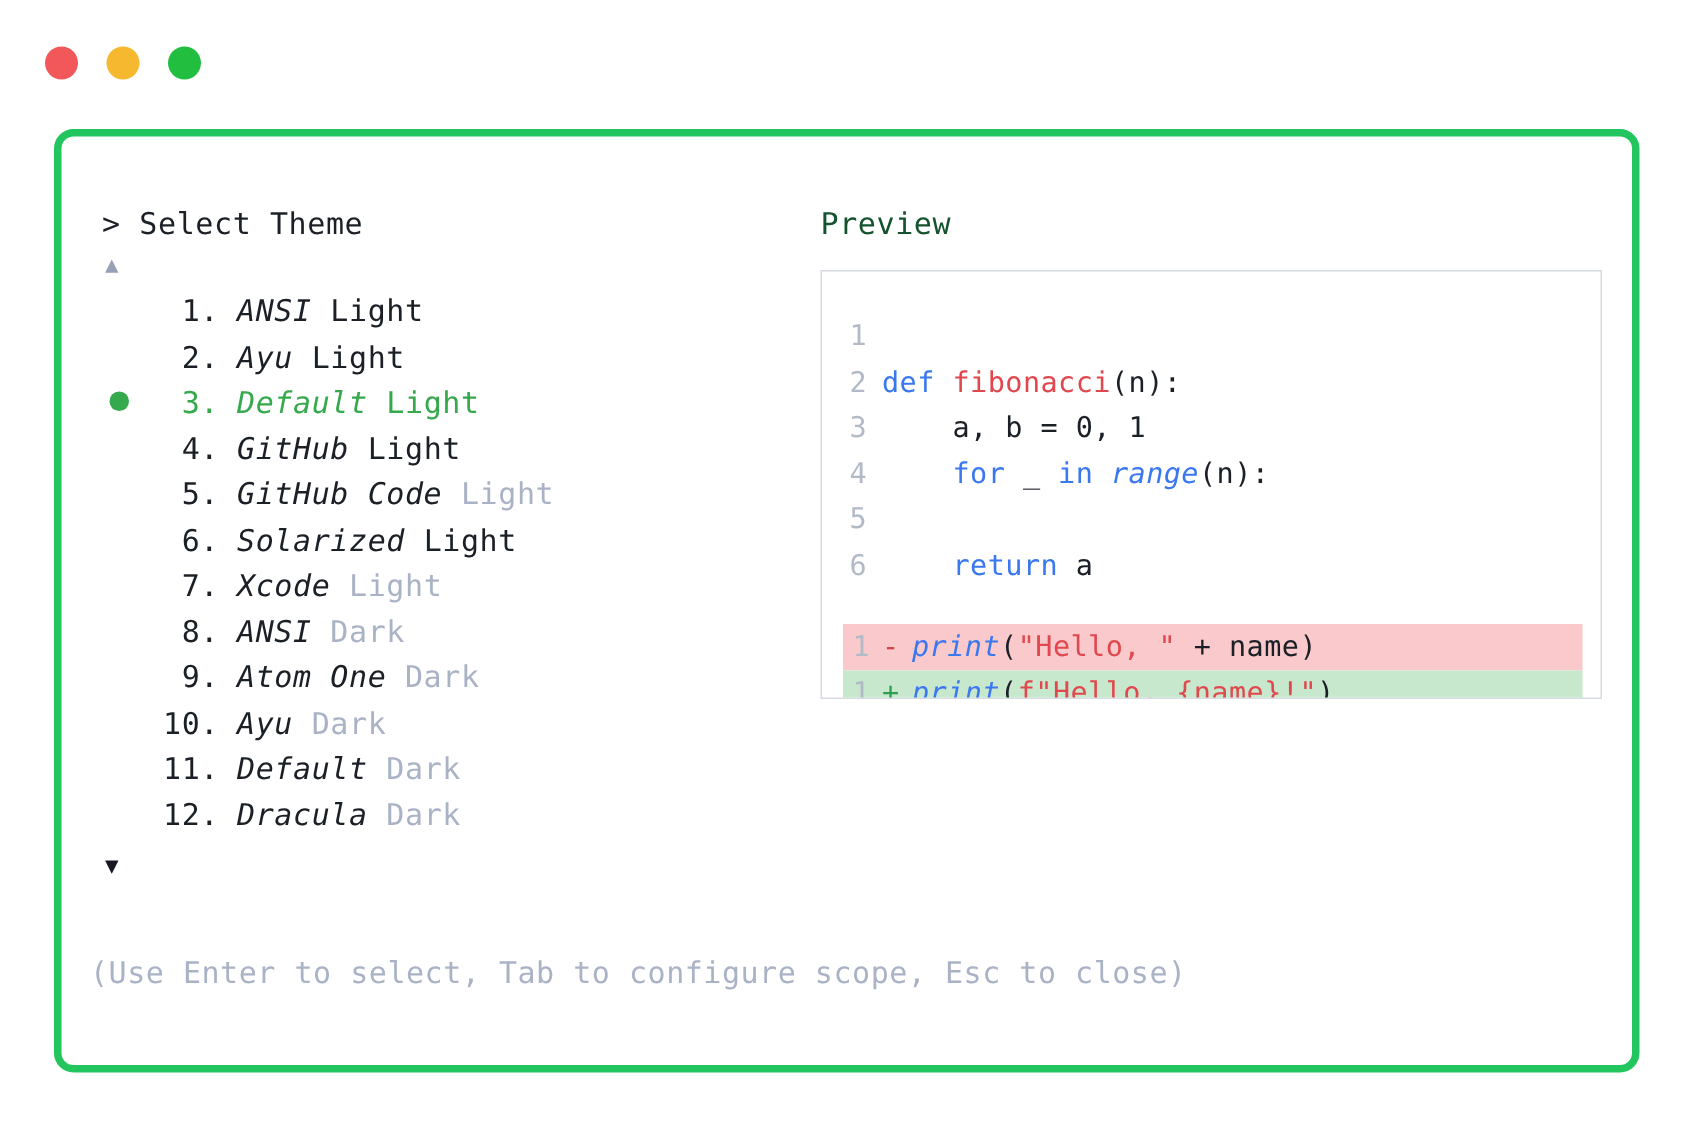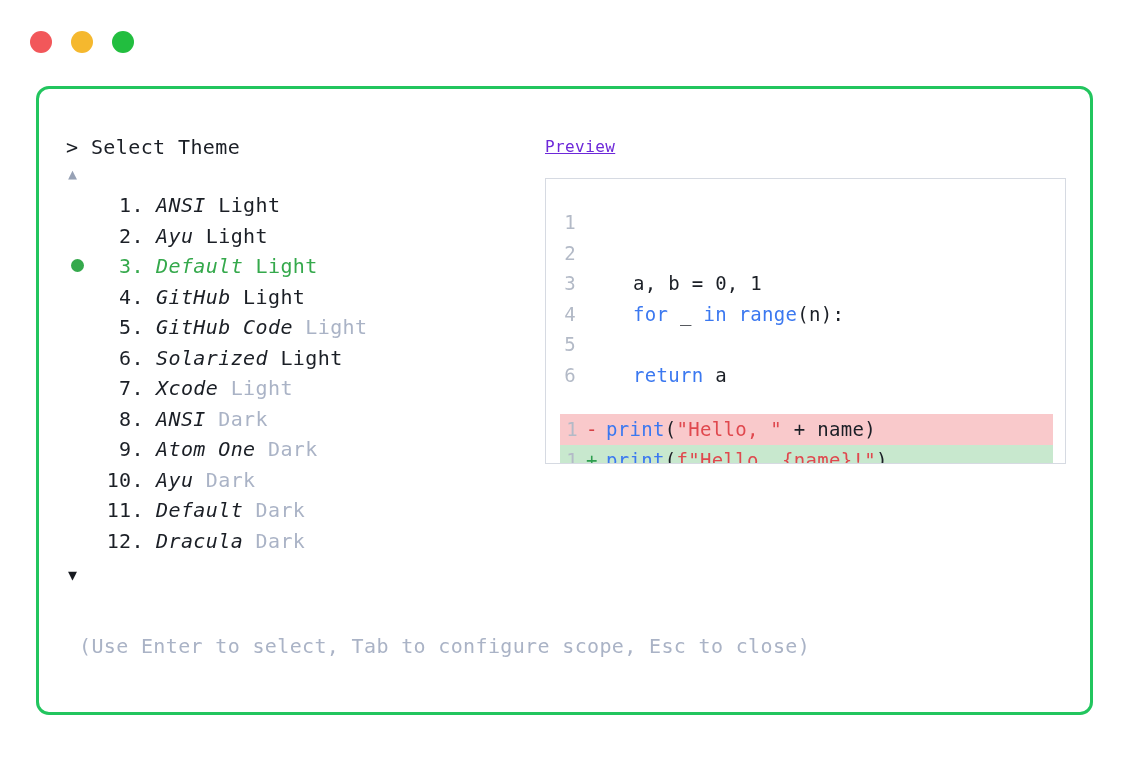--- a/index.html
+++ b/index.html
@@ -32,21 +32,21 @@
   .dot-max     { background: #22be3f; }
 
   
   .card {
     position: absolute;
     left: 36px;
     top: 86px;
     width: 1057px;
     height: 629px;
     box-sizing: border-box;
-    border: 3px solid #22c55e;
+    border: 5px solid #22c55e;
     border-radius: 13px;
     background: #ffffff;
   }
 
   .card-inner {
     position: relative;
     width: 100%;
     height: 100%;
   }
 
@@ -127,41 +127,40 @@
     margin-top: 8px;
     margin-left: 2px;
     font-size: 15px;
     line-height: 16px;
     color: #16191f;
     height: 18px;
   }
 
   .hint {
     position: absolute;
-    left: 40px;
+    left: 19px;
     top: 545px;
     font-size: 20px;
     letter-spacing: 0.35px;
     color: #aab3c6;
     white-space: pre;
   }
 
   
   .right-col {
     position: absolute;
     left: 506px;
     top: 45px;
     width: 530px;
   }
   .preview-label {
-    font-size: 16px;
-    color: #6d28d9;
+    font-size: 20px;
+    color: #14532d;
     letter-spacing: 0.4px;
     line-height: 26px;
-    text-decoration: underline;
   }
   .preview-box {
     margin-top: 18px;
     box-sizing: border-box;
     width: 521px;
     height: 286px;
     border: 1px solid #d6dae2;
     background: #ffffff;
     padding: 28px 0 0 0;
     overflow: hidden;
@@ -181,21 +180,21 @@
     text-align: right;
     color: #b3bac7;
     padding-right: 10px;
     box-sizing: border-box;
   }
   .code-body { color: #1b1f26; }
 
   .tok-comment  { color: #1b8a35; }
   .tok-keyword  { color: #3b78f0; }
   .tok-func     { color: #e0484e; }
-  .tok-builtin  { color: #3b78f0; }
+  .tok-builtin  { color: #3b78f0; font-style: italic; }
   .tok-string   { color: #e0484e; }
   .tok-plain    { color: #1b1f26; }
 
   .diff-gap { height: 24px; }
 
   .code-line.diff {
     margin-left: 14px;
     padding-left: 0;
     width: 493px;
   }
@@ -239,21 +238,21 @@
       <div class="scroll-down">▼</div>
     </div>
 
     <div class="hint">(Use Enter to select, Tab to configure scope, Esc to close)</div>
 
     <div class="right-col">
       <div class="preview-label">Preview</div>
       <div class="preview-box">
         <div id="code-block">
             <div class="code-line"><span class="gutter">1</span></div>
-            <div class="code-line"><span class="gutter">2</span></div>
+            <div class="code-line"><span class="gutter">2</span><span class="code-body"><span class="tok-keyword">def </span><span class="tok-func">fibonacci</span><span class="tok-plain">(n):</span></span></div>
             <div class="code-line"><span class="gutter">3</span><span class="code-body"><span class="tok-plain">    a, b = 0, 1</span></span></div>
             <div class="code-line"><span class="gutter">4</span><span class="code-body"><span class="tok-plain">    </span><span class="tok-keyword">for</span><span class="tok-plain"> _ </span><span class="tok-keyword">in </span><span class="tok-builtin">range</span><span class="tok-plain">(n):</span></span></div>
             <div class="code-line"><span class="gutter">5</span></div>
             <div class="code-line"><span class="gutter">6</span><span class="code-body"><span class="tok-plain">    </span><span class="tok-keyword">return</span><span class="tok-plain"> a</span></span></div>
           </div>
         <div class="diff-gap"></div>
         <div id="diff-block">
             <div class="code-line diff diff-del" style="background: rgb(249, 201, 203);"><span class="gutter">1</span><span class="diff-sign">-</span><span class="code-body"><span class="tok-builtin">print</span><span class="tok-plain">(</span><span class="tok-string">"Hello, "</span><span class="tok-plain"> + name)</span></span></div>
             <div class="code-line diff diff-add" style="background: rgb(200, 232, 206);"><span class="gutter">1</span><span class="diff-sign">+</span><span class="code-body"><span class="tok-builtin">print</span><span class="tok-plain">(</span><span class="tok-string">f"Hello, {name}!"</span><span class="tok-plain">)</span></span></div>
           </div>

